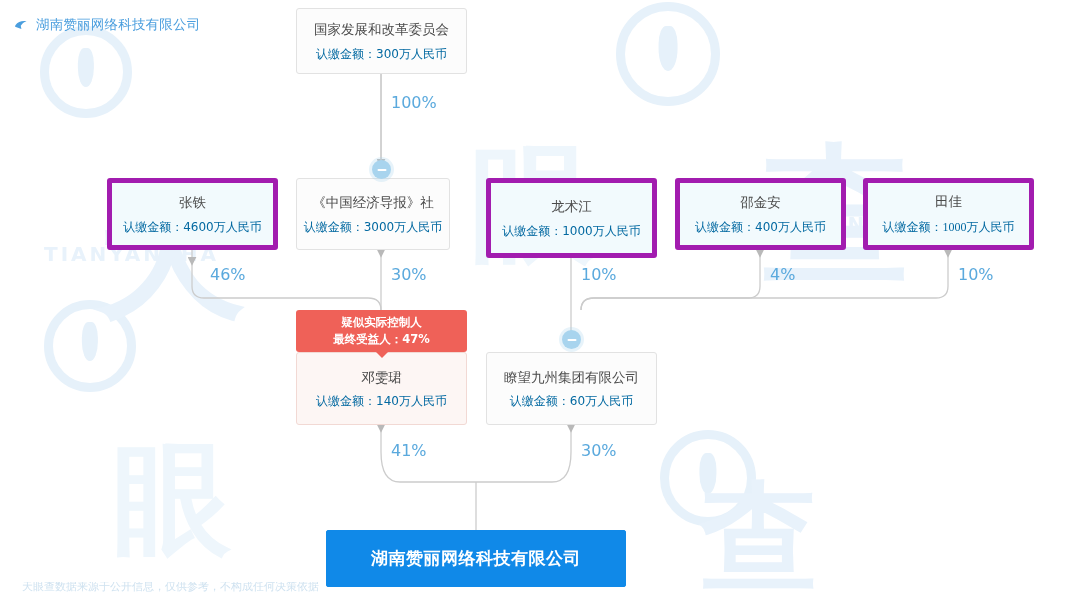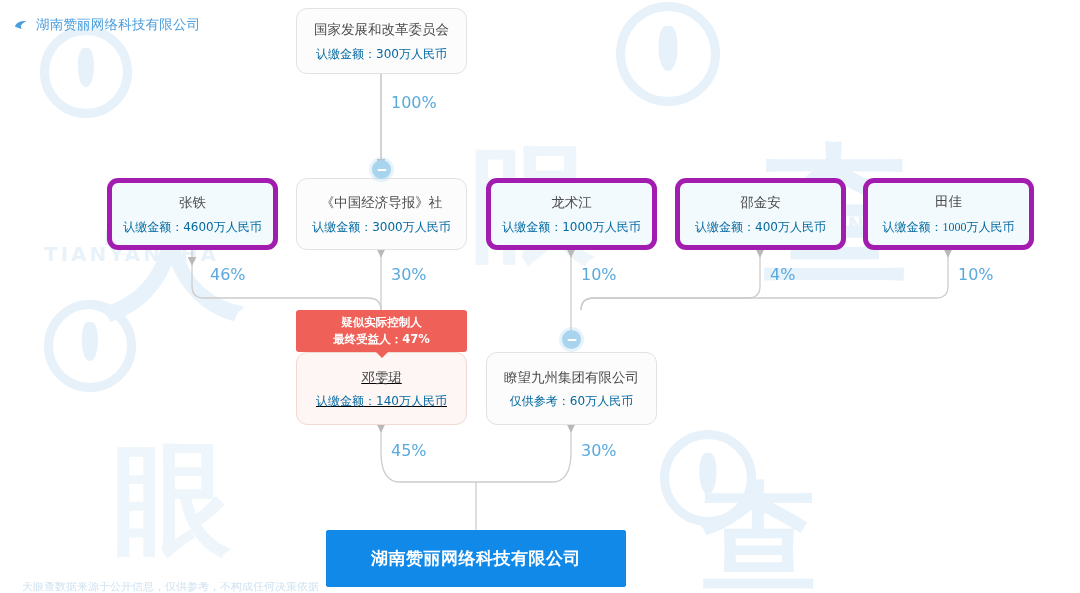--- a/index.html
+++ b/index.html
@@ -85,21 +85,21 @@
 
   
   .node {
     position: absolute;
     box-sizing: border-box;
     z-index: 4;
     display: flex;
     flex-direction: column;
     align-items: center;
     justify-content: center;
-    border-radius: 11px;
+    border-radius: 3px;
     cursor: pointer;
   }
   .node .n-name {
     font-size: 13.5px;
     color: #4a4a4a;
     line-height: 1.35;
     text-align: center;
     white-space: nowrap;
   }
   .node .n-sub {
@@ -118,21 +118,20 @@
   }
   
   .node.person {
     background: #f2fafd;
     border: 5px solid #a21caf;
   }
   
   .node.flagged {
     background: #fdf6f4;
     border: 1px solid #f2d9d4;
-    text-decoration: underline;
   }
 
   
   .node.root {
     background: #1089e8;
     border: 1px solid #1089e8;
     border-radius: 2px;
   }
   .node.root .n-name {
     color: #ffffff;
@@ -293,27 +292,27 @@
     <div class="n-sub">认缴金额：300万人民币</div>
   </div>
 
   <div class="pct" style="left:391px; top:93px;">100%</div>
 
   <div class="node person" style="left:107px; top:178px; width:171px; height:72px;">
     <div class="n-name">张铁</div>
     <div class="n-sub">认缴金额：4600万人民币</div>
   </div>
 
-  <div class="node company" style="left:296px; top:178px; width:171px; height:72px;">
+  <div class="node company" style="left:296px; top:178px; width:154px; height:72px;">
     <div class="n-name">《中国经济导报》社</div>
     <div class="n-sub">认缴金额：3000万人民币</div>
   </div>
   <div class="toggle" style="left:372px; top:160px;"></div>
 
-  <div class="node person" style="left:486px; top:178px; width:171px; height:72px;">
+  <div class="node person" style="left:486px; top:178px; width:171px; height:80px;">
     <div class="n-name">龙术江</div>
     <div class="n-sub">认缴金额：1000万人民币</div>
   </div>
 
   <div class="node person" style="left:675px; top:178px; width:171px; height:72px;">
     <div class="n-name">邵金安</div>
     <div class="n-sub">认缴金额：400万人民币</div>
   </div>
 
   <div class="node person" style="left:863px; top:178px; width:171px; height:72px;font-family:Liberation Serif, serif;">
@@ -332,25 +331,25 @@
     <div class="b-line">最终受益人：47%</div>
   </div>
 
   <div class="node flagged" style="left:296px; top:352px; width:171px; height:73px;">
     <div class="n-name">邓雯珺</div>
     <div class="n-sub">认缴金额：140万人民币</div>
   </div>
 
   <div class="node company" style="left:486px; top:352px; width:171px; height:73px;">
     <div class="n-name">瞭望九州集团有限公司</div>
-    <div class="n-sub">仅供参考：60万人民币</div>
+    <div class="n-sub">认缴金额：60万人民币</div>
   </div>
   <div class="toggle" style="left:562px; top:330px;"></div>
 
-  <div class="pct" style="left:391px; top:441px;">45%</div>
+  <div class="pct" style="left:391px; top:441px;">41%</div>
   <div class="pct" style="left:581px; top:441px;">30%</div>
 
   <div class="node root" style="left:326px; top:530px; width:300px; height:57px;">
     <div class="n-name">湖南赞丽网络科技有限公司</div>
   </div>
 
   <div class="bottom-strip">
     <div class="strip-text">天眼查数据来源于公开信息，仅供参考，不构成任何决策依据</div>
   </div>
 

